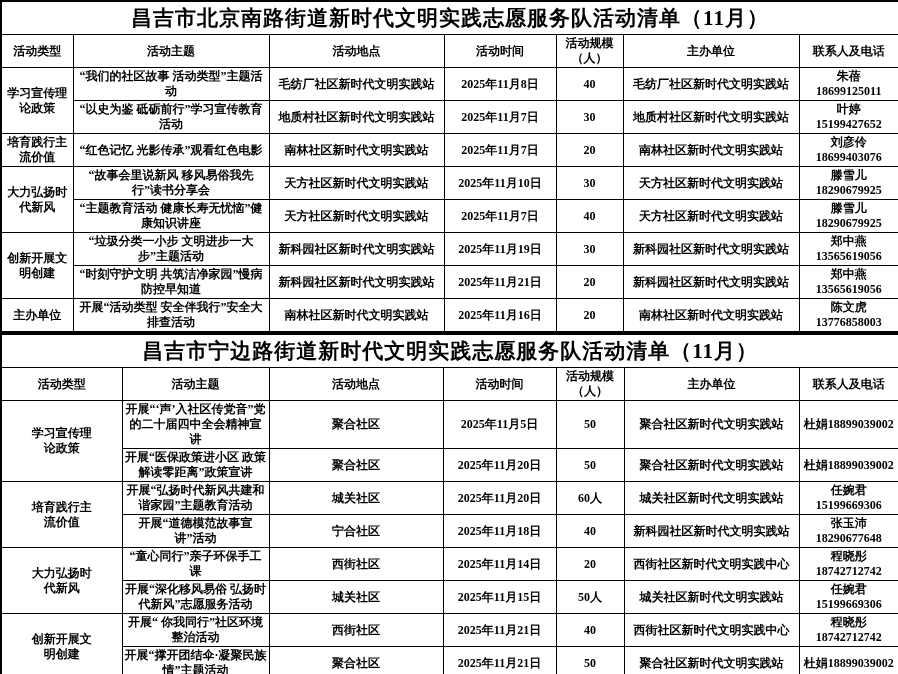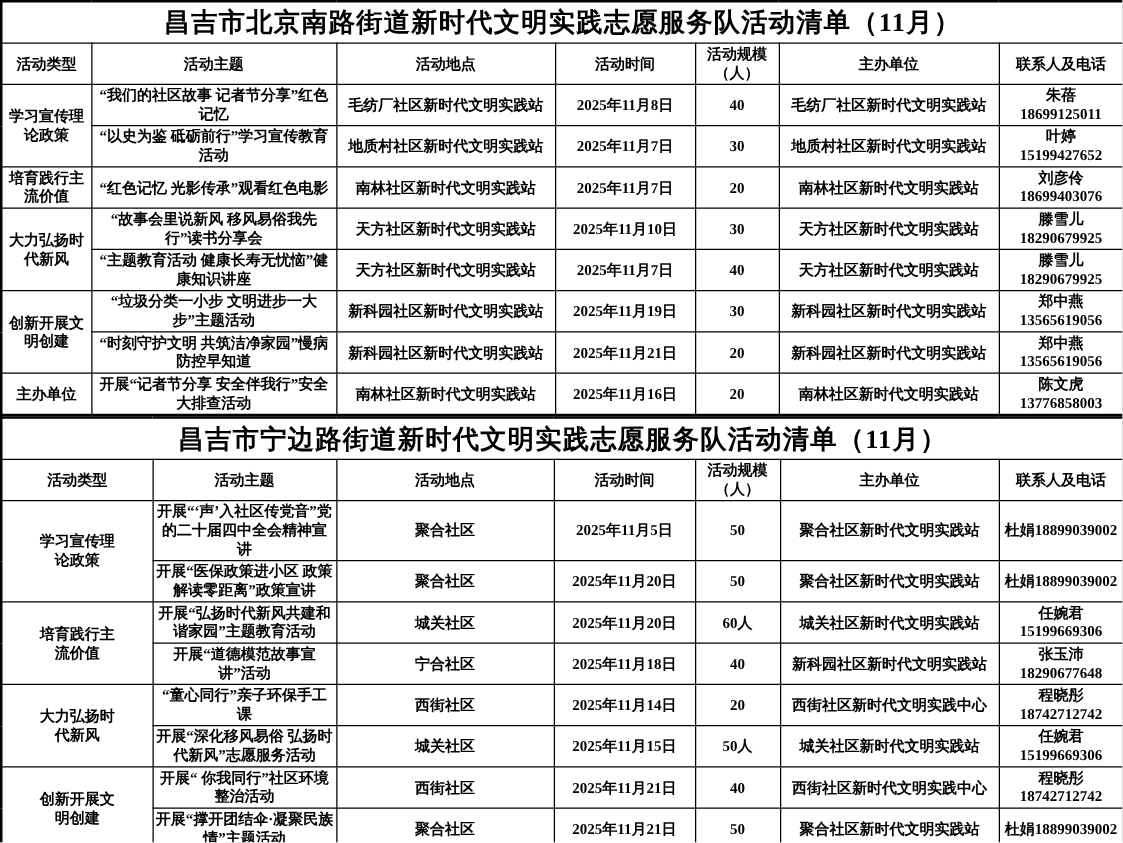--- a/index.html
+++ b/index.html
@@ -50,21 +50,21 @@
         <th>活动时间</th>
         <th>活动规模
 （人）</th>
         <th>主办单位</th>
         <th>联系人及电话</th>
       </tr>
     </thead>
     <tbody>
         <tr>
           <td class="activity-type-cell" rowspan="2">学习宣传理论政策</td>
-          <td class="activity-theme-cell">“我们的社区故事 记者节分享”红色记忆</td>
+          <td class="activity-theme-cell">“我们的社区故事 活动类型”主题活动</td>
           <td class="activity-place-cell">毛纺厂社区新时代文明实践站</td>
           <td class="activity-date-cell">2025年11月8日</td>
           <td class="activity-scale-cell">40</td>
           <td class="organizer-cell">毛纺厂社区新时代文明实践站</td>
           <td class="contact-cell">朱蓓<br>18699125011</td>
         </tr>
         <tr>
           <td class="activity-theme-cell">“以史为鉴 砥砺前行”学习宣传教育活动</td>
           <td class="activity-place-cell">地质村社区新时代文明实践站</td>
           <td class="activity-date-cell">2025年11月7日</td>
@@ -110,21 +110,21 @@
         <tr>
           <td class="activity-theme-cell">“时刻守护文明 共筑洁净家园”慢病防控早知道</td>
           <td class="activity-place-cell">新科园社区新时代文明实践站</td>
           <td class="activity-date-cell">2025年11月21日</td>
           <td class="activity-scale-cell">20</td>
           <td class="organizer-cell">新科园社区新时代文明实践站</td>
           <td class="contact-cell">郑中燕<br>13565619056</td>
         </tr>
         <tr>
           <td class="activity-type-cell">主办单位</td>
-          <td class="activity-theme-cell">开展“记者节分享 安全伴我行”安全大排查活动</td>
+          <td class="activity-theme-cell">开展“活动类型 安全伴我行”安全大排查活动</td>
           <td class="activity-place-cell">南林社区新时代文明实践站</td>
           <td class="activity-date-cell">2025年11月16日</td>
           <td class="activity-scale-cell">20</td>
           <td class="organizer-cell">南林社区新时代文明实践站</td>
           <td class="contact-cell">陈文虎<br>13776858003</td>
         </tr>
       </tbody>
   </table>
 
   <table class="t2">

